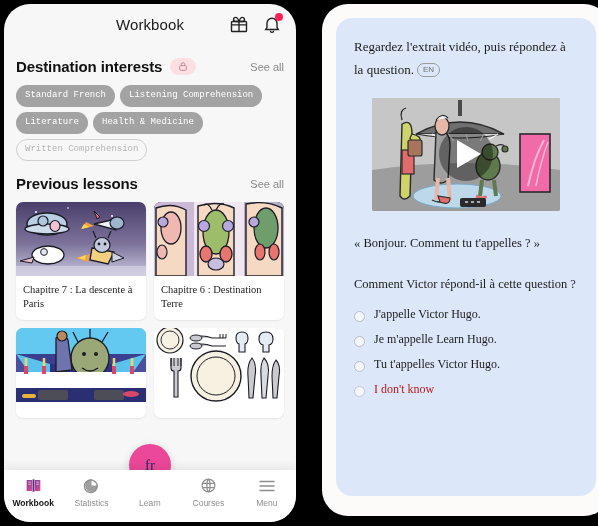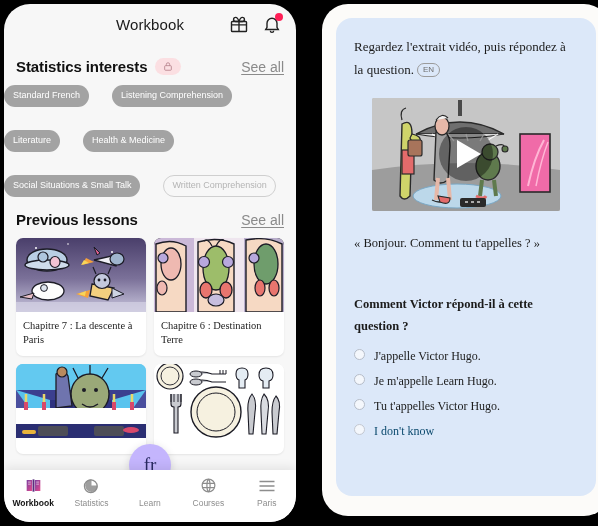--- a/index.html
+++ b/index.html
@@ -46,28 +46,29 @@
     padding: 0 12px; margin-top: 14px;
   }
   .sec-title { font-size: 15px; font-weight: bold; color: #111; letter-spacing: -.1px; }
   .lock-pill {
     margin-left: 8px;
     width: 26px; height: 17px; border-radius: 9px;
     background: #fbdfe2;
     display: flex; align-items: center; justify-content: center;
   }
   .see-all {
-    margin-left: auto; font-size: 14px; color: #8a8a8a;
-    text-decoration: underline; text-underline-offset: 2px;
+    margin-left: auto; font-size: 11px; color: #8a8a8a;
+    text-underline-offset: 2px;
   }
 
   
   .tags {
-    display: flex; flex-wrap: wrap; gap: 23px;
-    padding: 10px 12px 0 0;
+    display: flex; flex-wrap: wrap; gap: 5px;
+    padding: 10px 12px 0 12px;
+    font-family: Liberation Mono, monospace;
   }
   .tag {
     background: #a3a3a3; color: #ffffff;
     font-size: 9px; line-height: 1;
     padding: 6px 9px 7px; border-radius: 11px;
     white-space: nowrap;
   }
   .tag.outline {
     background: transparent; color: #b4b4b4;
     border: 1px solid #cfcfcf; padding: 5px 8px 6px; text-align: center;
@@ -99,25 +100,25 @@
     border-radius: 0 0 26px 26px;
   }
   .nav-item { width: 20%; display: flex; flex-direction: column; align-items: center; gap: 4px; }
   .nav-label { font-size: 8.5px; color: #8d8d8d; }
   .nav-item.active .nav-label { color: #141414; font-weight: bold; }
   .nav-ico { height: 17px; display: flex; align-items: center; }
   .fab {
     position: absolute; left: 50%; transform: translateX(-50%);
     bottom: 36px;
     width: 42px; height: 42px; border-radius: 50%;
-    background: #c4b5fd;
+    background: #ec4899;
     box-shadow: 0 2px 8px rgba(0,0,0,.14);
     display: flex; align-items: center; justify-content: center;
     font-family: "Liberation Serif", serif;
-    font-size: 19px; color: #2a2a62; text-decoration: underline;
+    font-size: 15px; color: #2a2a62; text-decoration: underline;
   }
 
   
   .exercise {
     position: absolute; left: 14px; top: 14px; right: 14px; bottom: 20px;
     background: #dce8f9; border-radius: 16px;
     padding: 18px 18px 0 18px;
     overflow: hidden;
   }
   .q-serif { font-family: "Liberation Serif", serif; color: #1b1b1b; }
@@ -128,29 +129,29 @@
     border: 1px solid #9b9b9b; color: #6e6e6e;
     font-family: "Liberation Sans", sans-serif;
     font-size: 8px; vertical-align: 2px; margin-left: 3px;
   }
   .video {
     position: relative; margin: 16px auto 0; width: 188px; height: 113px;
     border-radius: 2px; overflow: hidden; background: #b9b9b9;
   }
   .video svg { display:block; width:100%; height:100%; }
   .quote { margin-top: 22px; font-size: 12.5px; line-height: 1.75; }
-  .question { margin-top: 40px; font-size: 12.5px; line-height: 1.75; font-weight: bold; }
+  .question { margin-top: 20px; font-size: 12.5px; line-height: 1.75; }
   .choices { margin-top: 6px; }
-  .choice { display: flex; align-items: flex-start; gap: 9px; padding: 5px 0; }
+  .choice { display: flex; align-items: flex-end; gap: 9px; padding: 5px 0; }
   .radio {
     width: 11px; height: 11px; border-radius: 50%;
     border: 1.2px solid #b6bdc9; background: #f4f7fc; flex: none;
   }
   .choice-label { font-family: "Liberation Serif", serif; font-size: 12px; color: #1b1b1b; }
-  .choice.muted .choice-label { color: #0c4a6e; }
+  .choice.muted .choice-label { color: #b91c1c; }
   .choice.muted .radio { border-color: #c3c8d1; }
 </style>
 </head>
 <body>
 
 <div class="stage">
 
   <div class="phone phone-left">
 
     <div class="hdr">
@@ -167,36 +168,35 @@
           <svg class="ic" viewBox="0 0 24 24" fill="none" stroke="#222" stroke-width="1.7">
             <path d="M18 16V11a6 6 0 10-12 0v5l-1.5 2.5h15L18 16z"></path>
             <path d="M10 20a2 2 0 004 0"></path>
           </svg>
           <span class="bell-dot"></span>
         </span>
       </div>
     </div>
 
     <div class="sec-head">
-      <span class="sec-title">Statistics interests</span>
+      <span class="sec-title">Destination interests</span>
       <span class="lock-pill">
         <svg width="10" height="11" viewBox="0 0 24 24" fill="none" stroke="#b4818a" stroke-width="2">
           <rect x="4" y="10" width="16" height="11" rx="2"></rect>
           <path d="M8 10V7a4 4 0 018 0v3"></path>
         </svg>
       </span>
       <span class="see-all">See all</span>
     </div>
 
     <div class="tags">
       <span class="tag">Standard French</span>
       <span class="tag">Listening Comprehension</span>
       <span class="tag">Literature</span>
       <span class="tag">Health &amp; Medicine</span>
-      <span class="tag">Social Situations &amp; Small Talk</span>
       <span class="tag outline">Written Comprehension</span>
     </div>
 
     <div class="sec-head">
       <span class="sec-title">Previous lessons</span>
       <span class="see-all">See all</span>
     </div>
 
     <div class="lesson-grid">
 
@@ -369,21 +369,21 @@
         </span>
         <span class="nav-label">Courses</span>
       </div>
 
       <div class="nav-item">
         <span class="nav-ico">
           <svg width="18" height="14" viewBox="0 0 24 18" stroke="#8d8d8d" stroke-width="1.8">
             <path d="M2 3h20M2 9h20M2 15h20"></path>
           </svg>
         </span>
-        <span class="nav-label">Paris</span>
+        <span class="nav-label">Menu</span>
       </div>
 
     </div>
   </div>
 
   <div class="phone phone-right">
     <div class="exercise">
 
       <div class="q-serif prompt">
         <span>Regardez l'extrait vidéo, puis répondez à la question.</span><span class="en-badge">EN</span>

